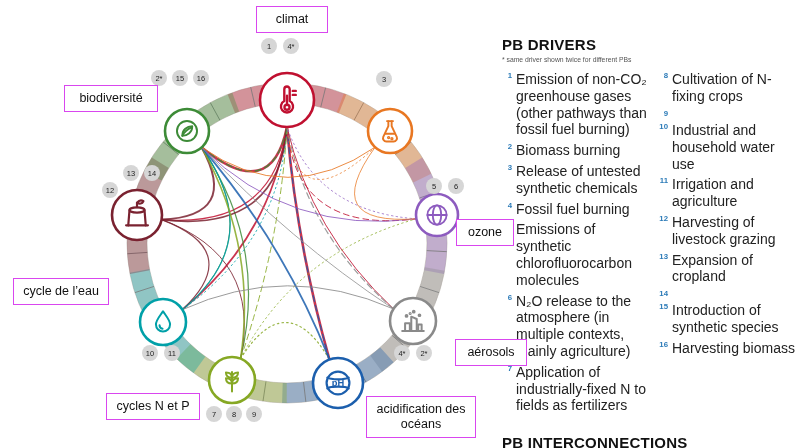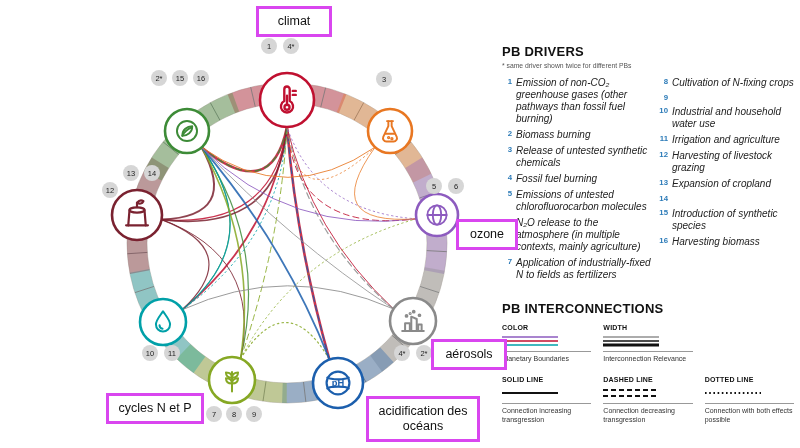--- a/index.html
+++ b/index.html
@@ -1,28 +1,28 @@
 <!DOCTYPE html>
 <html><head>
 <meta charset="utf-8">
 <style>
   html,body{margin:0;padding:0;background:#fff;}
   .page{position:relative;width:800px;height:448px;background:#fff;overflow:hidden;
         font-family:"Liberation Sans",sans-serif;}
   .diagram{position:absolute;left:0;top:0;width:500px;height:448px;}
   svg text{font-family:"Liberation Sans",sans-serif;}
-  .lbl{position:absolute;background:#fff;border:3px solid #d946ef;padding:5px 4px;
+  .lbl{position:absolute;background:#fff;border:1px solid #d946ef;padding:5px 4px;
        font-size:12.5px;color:#111;text-align:center;line-height:1.18;z-index:6;}
   .panel{position:absolute;left:502px;top:32px;width:292px;}
-  .sec-h{font-size:13px;font-weight:bold;color:#111;margin:12px 0 3px;letter-spacing:.25px;}
+  .sec-h{font-size:15px;font-weight:bold;color:#111;margin:4px 0 3px;letter-spacing:.25px;}
   .note{font-size:6.8px;color:#555;margin-bottom:8px;}
   .drv-cols{display:grid;grid-template-columns:150px 138px;column-gap:6px;}
   .drv{display:flex;gap:4px;margin-bottom:4px;}
   .dnum{color:#2c7bb8;font-weight:bold;font-size:7.8px;min-width:10px;text-align:right;line-height:1.2;}
-  .dtxt{font-size:10px;color:#222;line-height:1.2;font-style:italic;}
+  .dtxt{font-size:14px;color:#222;line-height:1.2;}
   .sec2{margin-top:16px;}
   .legend{display:grid;grid-template-columns:repeat(3,1fr);gap:12px 12px;margin-top:8px;}
   .lcell[data-name="legend-solid"]{grid-column:1;}
   .lname{font-size:7px;font-weight:bold;color:#111;margin-bottom:3px;letter-spacing:.2px;}
   .lsample{border-bottom:1px solid #999;padding-bottom:3px;margin-bottom:3px;height:14px;}
   .lcap{font-size:7px;color:#333;line-height:1.25;}
 </style>
 </head>
 <body>
 
@@ -248,23 +248,25 @@
           <g data-name="driver-badge">
             <circle cx="201" cy="78" r="8" fill="#d6d6d6"></circle>
             <text x="201" y="80.6" text-anchor="middle" font-size="7.5" fill="#222">16</text>
           </g>
         </g>
       </svg>
   </div>
 
   <div class="lbl" style="left:256px;top:6px;width:62px" data-name="label-climat">climat</div>
   <div class="lbl" style="left:456px;top:219px;width:48px" data-name="label-ozone">ozone</div>
-  <div class="lbl" style="left:431px;top:339px;width:62px" data-name="label-aerosols">aérosols</div>
+  <div class="lbl" style="left:455px;top:339px;width:62px" data-name="label-aerosols">aérosols</div>
   <div class="lbl" style="left:106px;top:393px;width:84px" data-name="label-cycles-np">cycles N et P</div>
   <div class="lbl" style="left:366px;top:396px;width:100px" data-name="label-acidification">acidification des océans</div>
+  <div class="lbl" style="left:13px;top:278px;width:86px" data-name="label-cycle-eau">cycle de l’eau</div>
+  <div class="lbl" style="left:64px;top:85px;width:84px" data-name="label-biodiversite">biodiversité</div>
 
   <div class="panel" data-name="side-panel">
     <div class="sec" data-name="drivers-section">
       <h2 class="sec-h" data-name="drivers-title">PB DRIVERS</h2>
       <div class="note" data-name="drivers-note">* same driver shown twice for different PBs</div>
       <div class="drv-cols" data-name="drivers-list">
         <div class="col" id="drv-left" data-name="drivers-column-1">
             <div class="drv" data-name="driver-item">
               <span class="dnum" data-name="driver-number">1</span>
               <span class="dtxt" data-name="driver-text">Emission of non-CO₂ greenhouse gases (other pathways than fossil fuel burning)</span>
@@ -276,21 +278,21 @@
             <div class="drv" data-name="driver-item">
               <span class="dnum" data-name="driver-number">3</span>
               <span class="dtxt" data-name="driver-text">Release of untested synthetic chemicals</span>
             </div>
             <div class="drv" data-name="driver-item">
               <span class="dnum" data-name="driver-number">4</span>
               <span class="dtxt" data-name="driver-text">Fossil fuel burning</span>
             </div>
             <div class="drv" data-name="driver-item">
               <span class="dnum" data-name="driver-number">5</span>
-              <span class="dtxt" data-name="driver-text">Emissions of untested chlorofluorocarbon molecules</span>
+              <span class="dtxt" data-name="driver-text">Emissions of synthetic chlorofluorocarbon molecules</span>
             </div>
             <div class="drv" data-name="driver-item">
               <span class="dnum" data-name="driver-number">6</span>
               <span class="dtxt" data-name="driver-text">N₂O release to the atmosphere (in multiple contexts, mainly agriculture)</span>
             </div>
             <div class="drv" data-name="driver-item">
               <span class="dnum" data-name="driver-number">7</span>
               <span class="dtxt" data-name="driver-text">Application of industrially-fixed N to fields as fertilizers</span>
             </div>
           </div>

